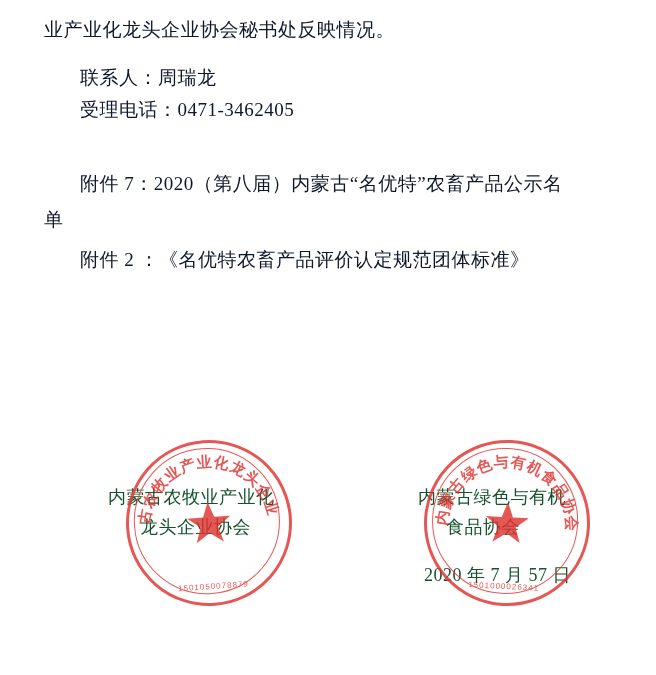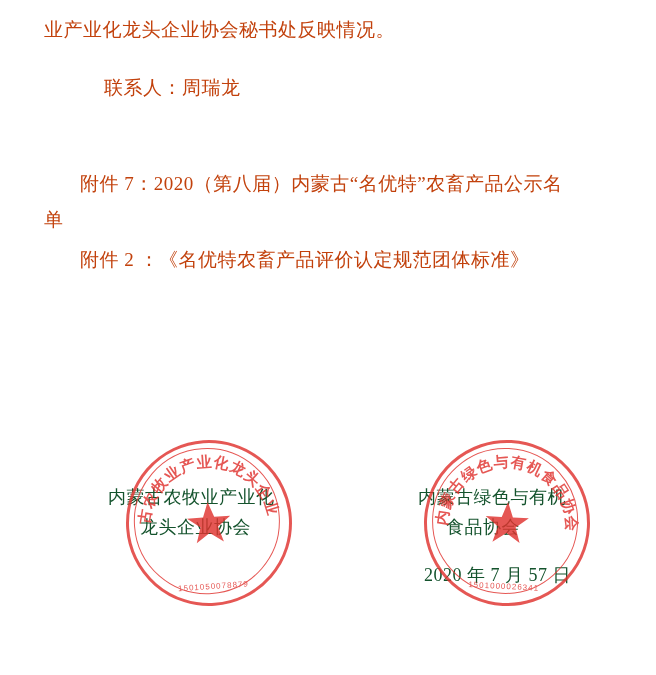--- a/index.html
+++ b/index.html
@@ -19,24 +19,24 @@
     position: relative;
     width: 656px;
     height: 675px;
   }
   .line {
     position: absolute;
     font-size: 19px;
     line-height: 28px;
     letter-spacing: 0.5px;
     white-space: nowrap;
-    color: #c2410c;
+    color: #0f172a;
   }
   .ln-1 { left: 44px;  top: 16px; }
-  .ln-2 { left: 80px;  top: 74px; margin-left: 24px; }
+  .ln-2 { left: 80px;  top: 64px; }
   .ln-3 { left: 80px;  top: 96px; }
   .ln-4 { left: 80px;  top: 170px; }
   .ln-5 { left: 44px;  top: 206px; }
   .ln-6 { left: 80px;  top: 246px; text-align: center; }
 
   
   .sig-text {
     position: absolute;
     font-size: 18px;
     line-height: 30px;
@@ -105,20 +105,21 @@
     font-family: "Liberation Sans", sans-serif;
   }
 </style>
 </head>
 <body>
 
 <div class="page">
 
   <div class="line ln-1">业产业化龙头企业协会秘书处反映情况。</div>
   <div class="line ln-2">联系人：周瑞龙</div>
+  <div class="line ln-3">受理电话：0471-3462405</div>
   <div class="line ln-4">附件 7：2020（第八届）内蒙古“名优特”农畜产品公示名</div>
   <div class="line ln-5">单</div>
   <div class="line ln-6">附件 2 ：《名优特农畜产品评价认定规范团体标准》</div>
 
   <div class="sig-text sig-left-1">内蒙古农牧业产业化</div>
   <div class="sig-text sig-left-2">龙头企业协会</div>
   <div class="sig-text sig-right-1">内蒙古绿色与有机</div>
   <div class="sig-text sig-right-2">食品协会</div>
   <div class="sig-text sig-right-3">2020 年 7 月 57 日</div>
 

